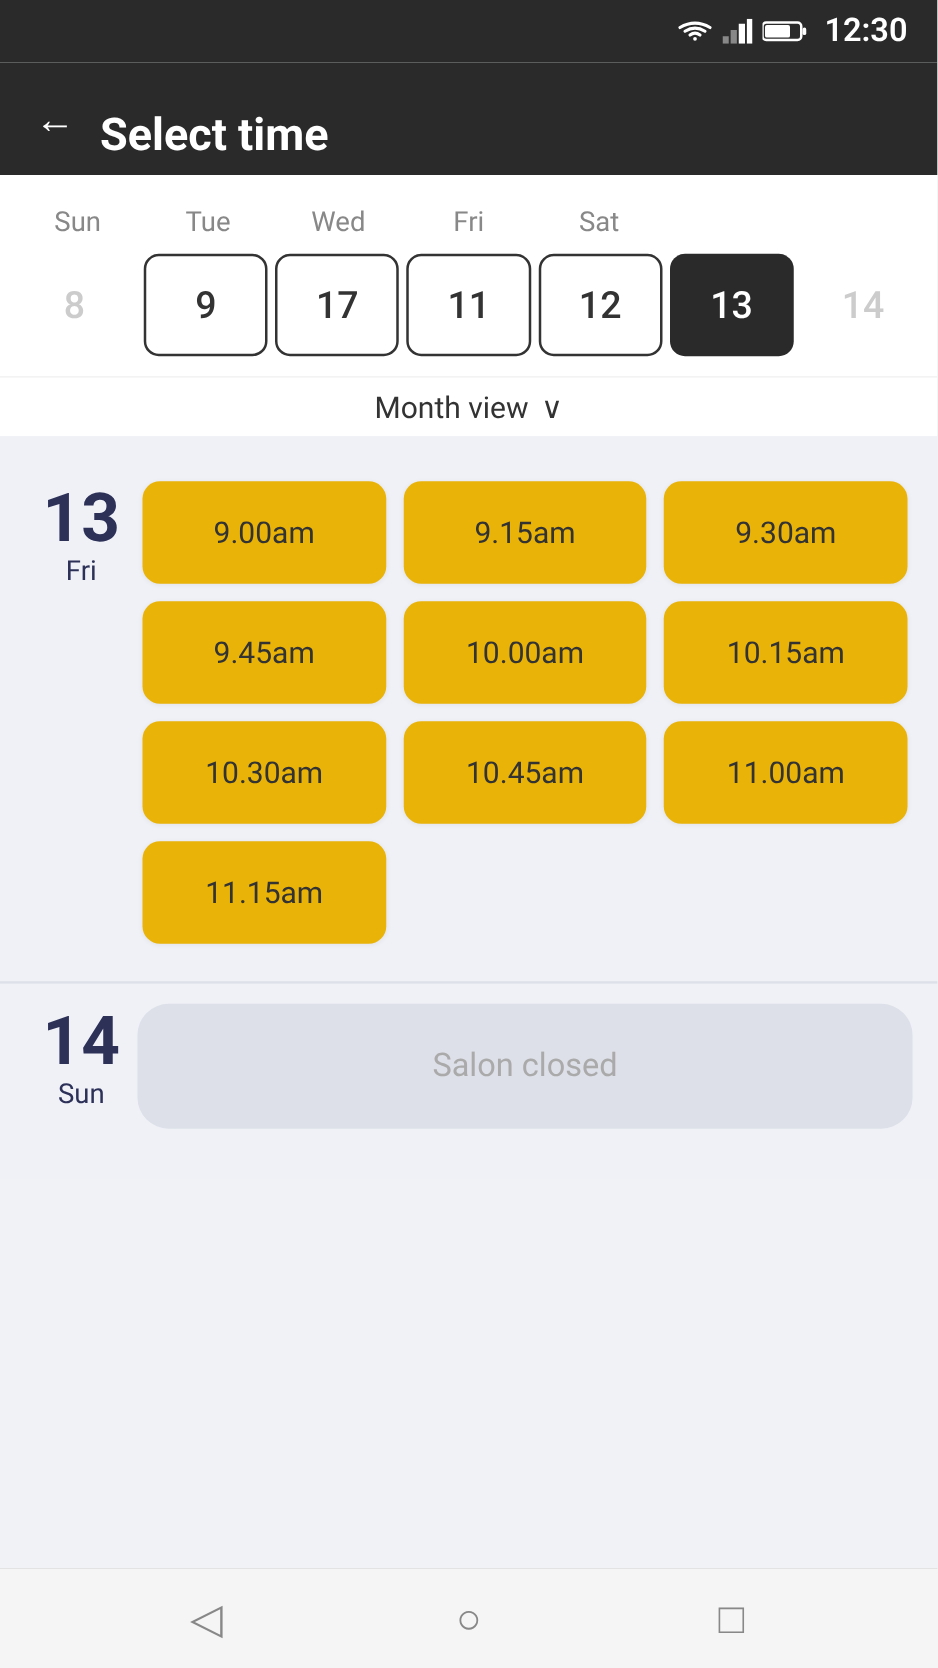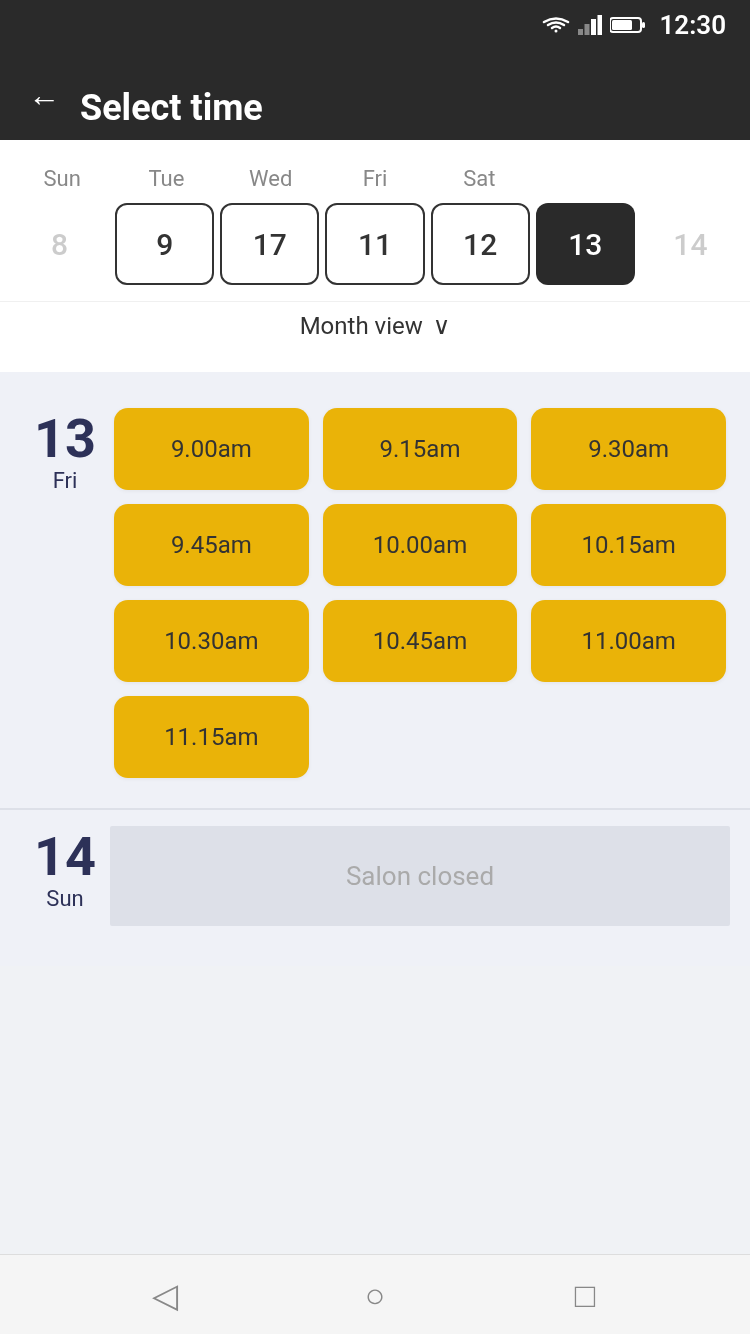--- a/index.html
+++ b/index.html
@@ -113,21 +113,21 @@
     .day-cell.muted {
       color: #ccc;
       border: none;
     }
 
     
     .month-view-toggle {
       display: flex;
       align-items: center;
       justify-content: center;
-      padding: 10px 0 32px 0;
+      padding: 10px 0 9px 0;
       gap: 10px;
       cursor: pointer;
       border-top: 1px solid #f0f0f0;
     }
     .month-view-label {
       font-size: 24px;
       color: #333;
     }
     .chevron-down {
       font-size: 24px;
@@ -203,21 +203,21 @@
       width: 90px;
       flex-shrink: 0;
       display: flex;
       flex-direction: column;
       align-items: center;
       padding-top: 4px;
     }
     .closed-slot {
       flex: 1;
       background: #dde0e8;
-      border-radius: 2px;
+      border-radius: 25px;
       height: 100px;
       display: flex;
       align-items: center;
       justify-content: center;
       font-size: 26px;
       color: #aaa;
     }
 
     
     .bottom-nav {

